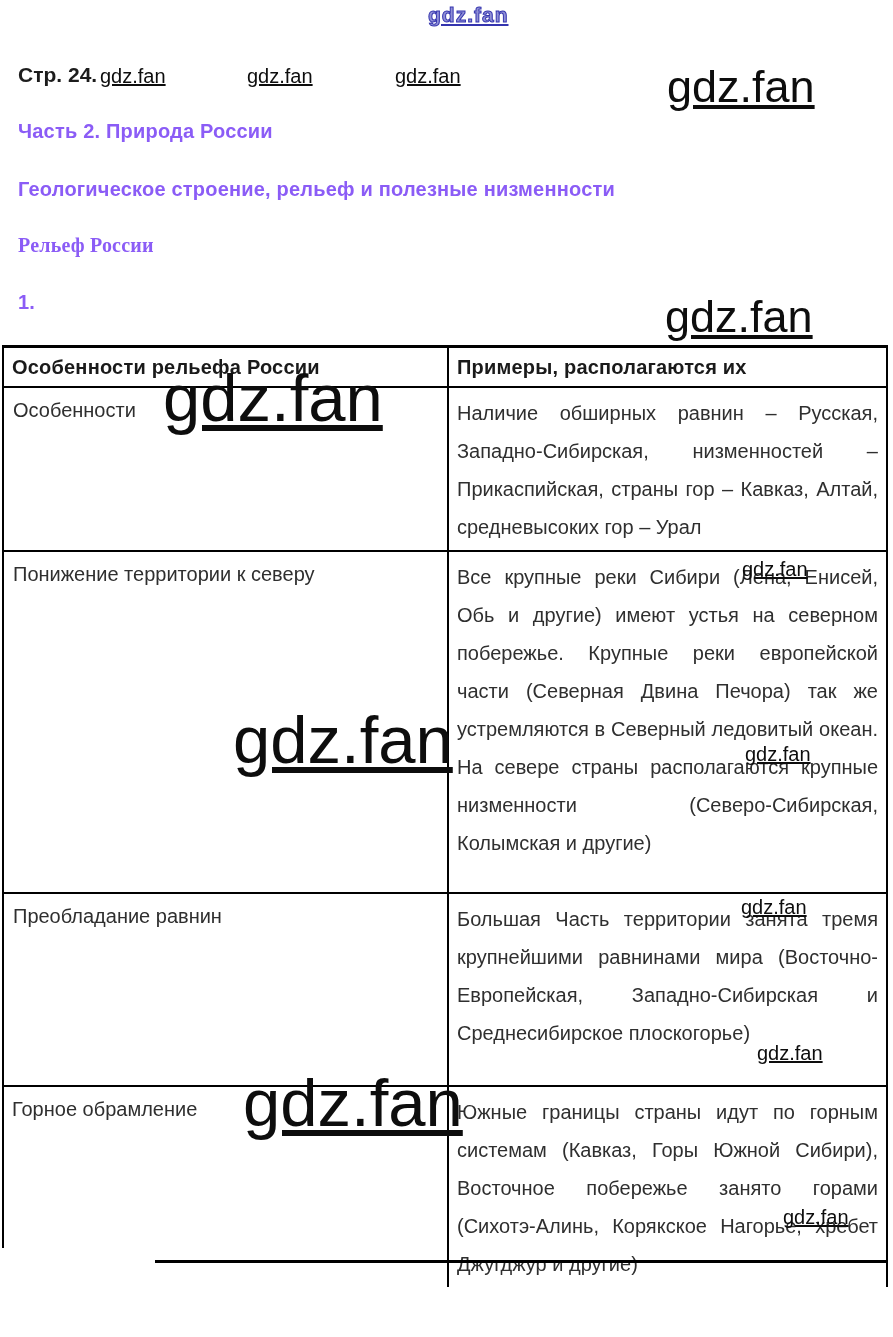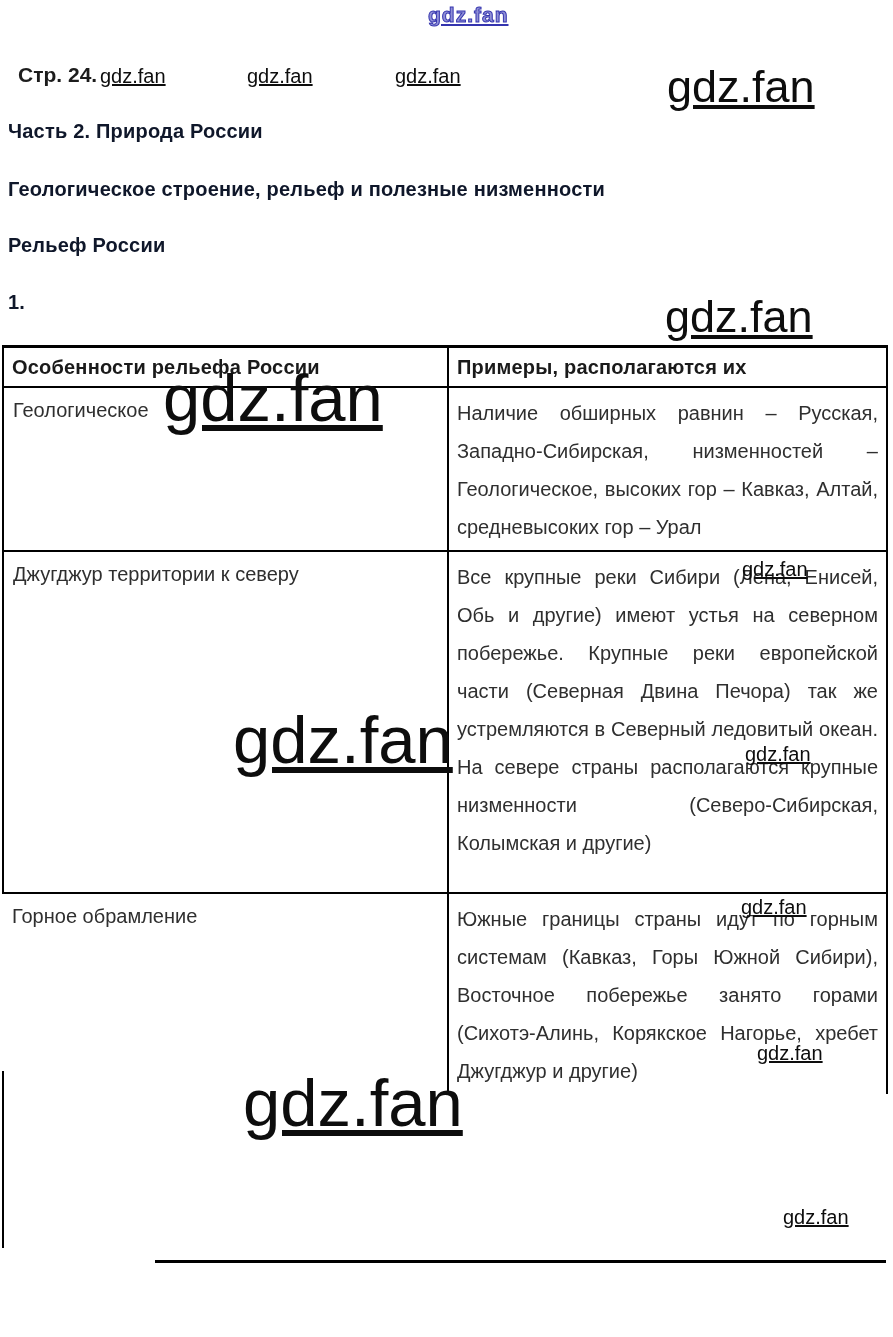--- a/index.html
+++ b/index.html
@@ -12,27 +12,27 @@
     color: #2f2f2f;
     overflow: hidden;
   }
   
   .abs { position: absolute; white-space: nowrap; }
   .page-label {
     left: 18px; top: 63px;
     font-size: 21px; font-weight: 700; color: #1c1c1c;
   }
   .doc-heading {
-    left: 8px;
-    font-size: 20px; font-weight: 700; color: #0f172a;
+    left: 18px;
+    font-size: 20px; font-weight: 700; color: #8b5cf6;
     letter-spacing: 0.2px;
   }
   .h-part  { top: 120px; }
   .h-sect  { top: 178px; }
-  .h-topic { top: 234px; }
+  .h-topic { top: 234px; font-family: Liberation Serif, serif; }
   .h-item  { top: 291px; font-size: 20px; }
   
   .wm {
     position: absolute;
     color: #0d0d0d;
     white-space: nowrap;
     line-height: 1.05;
     font-family: "Liberation Sans", sans-serif;
     text-decoration: underline;
   }
@@ -137,26 +137,30 @@
     <colgroup>
       <col style="width:445px">
       <col style="width:439px">
     </colgroup>
     <tbody>
         <tr class="hdr-row">
       <th>Особенности рельефа России</th>
       <th>Примеры, располагаются их</th>
     </tr>
     <tr class="row-0">
-      <td class="feature">Геологическое</td>
-      <td class="example">Наличие обширных равнин – Русская, Западно-Сибирская, низменностей – Геологическое, высоких гор – Кавказ, Алтай, средневысоких гор – Урал</td>
+      <td class="feature">Особенности</td>
+      <td class="example">Наличие обширных равнин – Русская, Западно-Сибирская, низменностей – Прикаспийская, страны гор – Кавказ, Алтай, средневысоких гор – Урал</td>
     </tr>
     <tr class="row-1">
-      <td class="feature">Джугджур территории к северу</td>
+      <td class="feature">Понижение территории к северу</td>
       <td class="example">Все крупные реки Сибири (Лена, Енисей, Обь и другие) имеют устья на северном побережье. Крупные реки европейской части (Северная Двина Печора) так же устремляются в Северный ледовитый океан. На севере страны располагаются крупные низменности (Северо-Сибирская, Колымская и другие)</td>
+    </tr>
+    <tr class="row-2">
+      <td class="feature">Преобладание равнин</td>
+      <td class="example">Большая Часть территории занята тремя крупнейшими равнинами мира (Восточно-Европейская, Западно-Сибирская и Среднесибирское плоскогорье)</td>
     </tr>
     <tr class="row-3">
       <td class="feature">Горное обрамление</td>
       <td class="example">Южные границы страны идут по горным системам (Кавказ, Горы Южной Сибири), Восточное побережье занято горами (Сихотэ-Алинь, Корякское Нагорье, хребет Джугджур и другие)</td>
     </tr>
   </tbody>
     </table>
 
   <div class="bottom-line"></div>
   <div class="left-line"></div>

